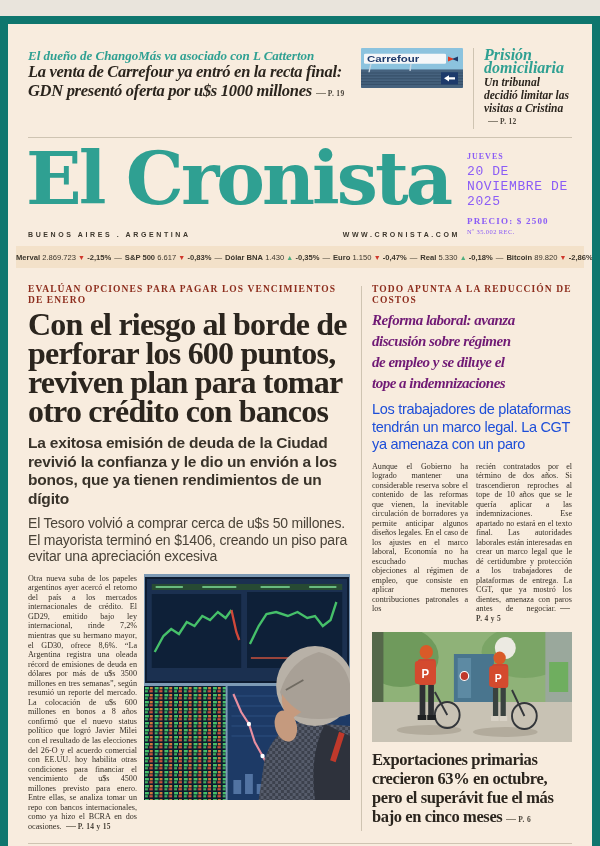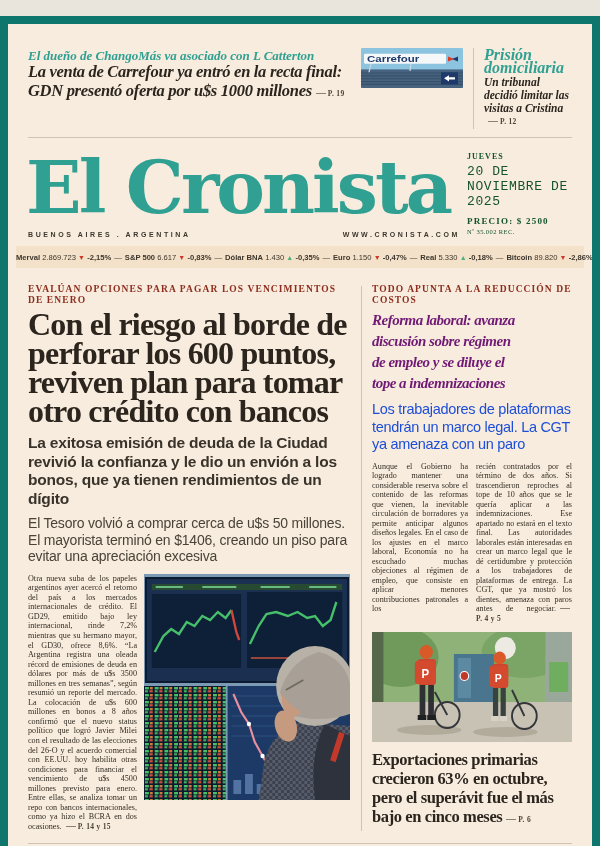--- a/index.html
+++ b/index.html
@@ -20,24 +20,24 @@
   .dash { display:inline-block; width:10px; height:1px; background:#8a8274; vertical-align:2px; margin:0 2px 0 4px; }
   .carrefour-box { width:102px; height:40px; flex:0 0 auto; position:relative; overflow:hidden; border-radius:1px; }
   .vdiv { width:1px; background:#cfc4b2; align-self:stretch; }
   .teaser-side { width:88px; flex:0 0 auto; }
   .teaser-side .kicker-teal { font-size:16px; line-height:13px; }
   .teaser-side-body { font-style:italic; font-weight:bold; font-size:11.5px; line-height:12.8px; margin-top:2px; }
 
   .hrule { height:1px; background:#cfc4b2; }
 
   
-  .masthead-row { display:flex; align-items:center; }
+  .masthead-row { display:flex; align-items:flex-start; }
   .brand { font-family:"DejaVu Serif","Liberation Serif",serif; font-weight:bold; color:#2fa092;
            font-size:73px; line-height:80px; letter-spacing:-3px; margin-left:-2px; }
-  .mast-info { margin-left:auto; padding-top:14px; width:105px; font-family:"Liberation Serif",serif; color:#14532d; }
+  .mast-info { margin-left:auto; padding-top:14px; width:105px; font-family:"Liberation Serif",serif; color:#8b5cf6; }
   .mi-day { font-size:8px; font-weight:bold; letter-spacing:1px; }
   .mi-date { font-size:13px; letter-spacing:.6px; margin-top:3px;font-family:Liberation Mono, monospace; }
   .mi-price { font-size:9px; font-weight:bold; letter-spacing:1.2px; margin-top:7px; }
   .mi-ed { font-size:6.5px; letter-spacing:.4px; margin-top:2px; }
   .places-row { display:flex; align-items:center; margin-top:-4px;
                 font-family:"Liberation Sans",sans-serif; font-size:7px; font-weight:bold; letter-spacing:2.6px; color:#3c362c; }
   .website { margin-left:auto; margin-right:112px; }
 
   
   .ticker { margin:8px -12px 0; background:#f3e1c9; padding:7px 0 6px; text-align:center;

